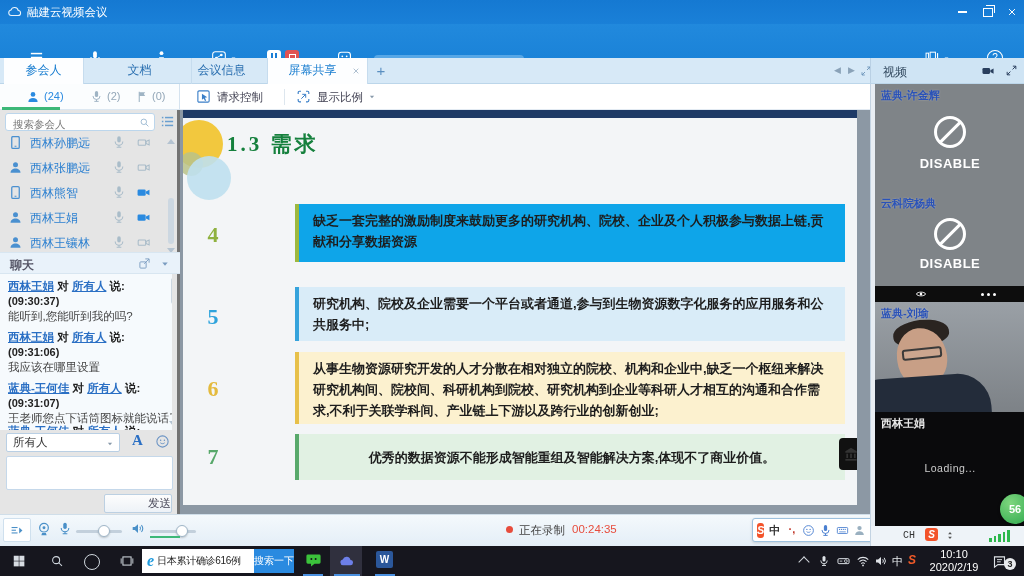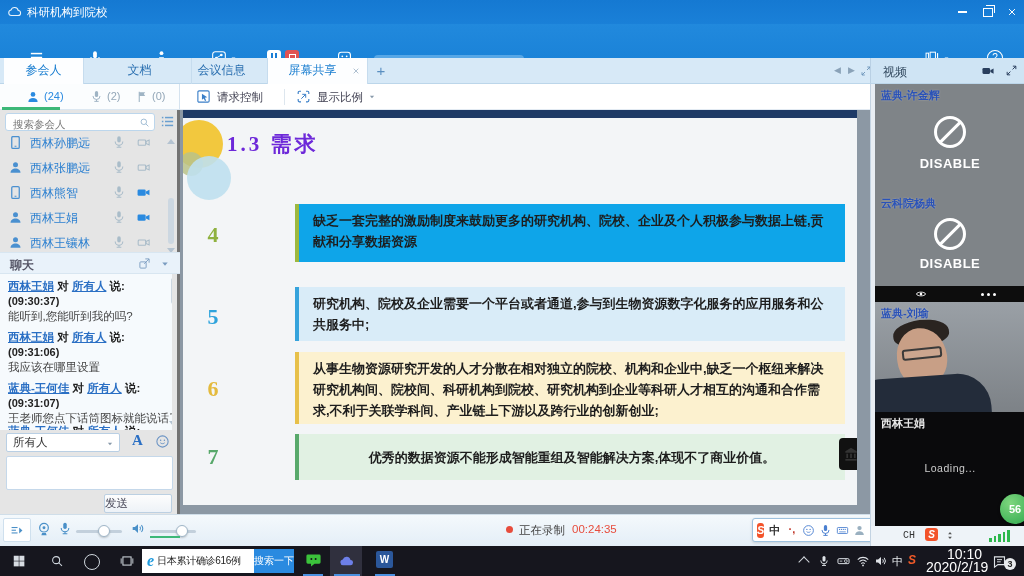--- a/index.html
+++ b/index.html
@@ -50,36 +50,36 @@
   .thumb{position:absolute;background:#ccd7e1;border-radius:3px}
   .chathead{position:absolute;left:0;top:142px;width:180px;height:22px;background:#e9f2fa;border-top:1px solid #d8e6f1;border-bottom:1px solid #d8e6f1;box-sizing:border-box}
   .msgs{position:absolute;left:0;top:164px;width:172px;height:156px;background:#f6fafd;overflow:hidden}
   .msg{position:absolute;left:8px;width:160px}
   .mh{font-size:11.5px;line-height:15px;color:#222;font-weight:bold;white-space:nowrap}
   .mlink{color:#2a6fc4;text-decoration:underline;cursor:pointer}
   .mt{font-size:11px;line-height:15px;color:#222;font-weight:bold}
   .mx{font-size:11.5px;line-height:15px;color:#444;white-space:nowrap}
   .rcpt{position:absolute;left:6px;top:323px;width:114px;height:19px;background:#fff;border:1px solid #b9cfe4;border-radius:2px;box-sizing:border-box;font-size:11.5px;line-height:17px;padding-left:6px}
   .chatta{position:absolute;left:6px;top:346px;width:167px;height:34px;background:#fff;border:1px solid #c5d8ea;border-radius:2px;box-sizing:border-box;resize:none;outline:none}
-  .sendbtn{position:absolute;left:104px;top:384px;width:68px;height:19px;background:linear-gradient(#fdfdfd,#edf2f7);border:1px solid #bcd0e2;border-radius:2px;box-sizing:border-box;font-size:11.5px;color:#445;text-align:left;line-height:17px}
+  .sendbtn{position:absolute;left:104px;top:384px;width:68px;height:19px;background:linear-gradient(#fdfdfd,#edf2f7);border:1px solid #bcd0e2;border-radius:2px;box-sizing:border-box;font-size:11.5px;color:#445;text-align:right;line-height:17px}
   
   .botbar{position:absolute;left:0;top:514px;width:870px;height:32px;background:linear-gradient(#f4f9fc,#e4eef7);border-top:1px solid #d0dee9;box-sizing:border-box}
   .track{position:absolute;height:3px;background:#c3d0dc;border-radius:2px}
   .knob{position:absolute;width:12px;height:12px;background:#fff;border:1px solid #9fb6c8;border-radius:50%;box-shadow:0 1px 2px rgba(0,0,0,.2);box-sizing:border-box}
   .lvl{position:absolute;height:2px;background:#3cb878}
   .sogoubar{position:absolute;left:752px;top:3px;width:134px;height:24px;background:#fff;border:1px solid #9cc0de;border-radius:3px;box-shadow:0 1px 3px rgba(0,0,0,.15);box-sizing:border-box;display:flex;align-items:center;gap:4px;padding:0 4px}
   .slogo{width:15px;height:15px;background:#f3532a;border-radius:3px;color:#fff;font-weight:bold;font-size:11px;text-align:center;line-height:15px;font-style:italic}
   .mini{position:relative;width:13px;height:13px;color:#4a7fd0;flex:none}
   .mini svg{position:absolute;left:0;top:0;width:13px;height:13px;fill:currentColor}
   
   .mainbg{position:absolute;left:180px;top:110px;width:690px;height:404px;background:#8c98a4}
   .slide{position:absolute;left:3px;top:0;width:674px;height:395px;background:#f3f5f7;overflow:hidden}
   .navyband{position:absolute;left:0;top:0;width:674px;height:8px;background:#1e3a66}
   .circ{position:absolute;border-radius:50%}
-  .stitle{position:absolute;left:44px;top:20px;font-family:"Liberation Serif","DejaVu Serif",serif;font-size:21px;font-weight:bold;color:#6d28d9;letter-spacing:3px}
+  .stitle{position:absolute;left:44px;top:20px;font-family:"Liberation Serif","DejaVu Serif",serif;font-size:21px;font-weight:bold;color:#15803d;letter-spacing:3px}
   .sitem{position:absolute;left:112px;width:550px;box-sizing:border-box;padding:6px 14px;font-size:13px;line-height:21px;color:#1d1d1d;font-weight:bold;overflow:hidden}
   .i4{background:#0ea5e9;border-left:4px solid #9db93f}
   .i5{background:#d9ecf8;border-left:4px solid #35a3dc}
   .i6{background:#fcf1cf;border-left:4px solid #e7c04a}
   .i7{background:#e1f1e3;border-left:4px solid #58a96b;display:flex;align-items:center;justify-content:center}
   .snum{position:absolute;left:14px;width:32px;text-align:center;font-family:"Liberation Serif","DejaVu Serif",serif;font-size:22px;font-weight:bold}
   .stamp{position:absolute;left:656px;top:328px;width:24px;height:32px;background:#111;border-radius:4px;display:flex;align-items:center;justify-content:center}
   
   .recdot{position:absolute;left:506px;top:11px;width:7px;height:7px;border-radius:50%;background:#e74c3c}
   
@@ -103,21 +103,21 @@
   
   .taskbar{position:absolute;left:0;top:546px;width:1024px;height:30px;background:#16161e;color:#dfe3e8}
   .edgebox{position:absolute;left:142px;top:3px;width:112px;height:24px;background:#fff;display:flex;align-items:center;overflow:hidden}
   .edgee{font-family:"Liberation Serif","DejaVu Serif",serif;font-size:16px;font-weight:bold;font-style:italic;color:#1e9ade;margin:0 3px 0 5px}
   .edgeq{font-size:10px;color:#222;letter-spacing:-.3px;white-space:nowrap}
   .srchbtn{position:absolute;left:254px;top:3px;width:40px;height:24px;background:#2a8ae0;color:#fff;font-size:10px;text-align:center;line-height:24px}
   .underl{position:absolute;top:28px;height:2px;background:#4a90e0}
   .wordic{position:absolute;left:376px;top:5px;width:17px;height:17px;background:#2b579a;border-radius:2px;color:#fff;font-size:10px;font-weight:bold;text-align:center;line-height:17px}
   .appglow{position:absolute;left:330px;top:0;width:32px;height:30px;background:#30303e}
   .chev{width:7px;height:7px;border-left:1.6px solid #d0d5da;border-top:1.6px solid #d0d5da;transform:rotate(45deg)}
-  .clock{position:absolute;left:926px;top:2px;width:56px;text-align:right;font-size:14px;line-height:13px;color:#fff}
+  .clock{position:absolute;left:926px;top:2px;width:56px;text-align:center;font-size:11px;line-height:13px;color:#fff}
   .badge{position:absolute;left:1004px;top:558px;width:12px;height:12px;border-radius:50%;background:#e8eaed;color:#222;font-size:9px;font-weight:bold;text-align:center;line-height:12px;z-index:5}
   .ring{width:14px;height:14px;border:1.8px solid #cfd6dd;border-radius:50%}
 </style>
 </head>
 <body>
 
 <svg width="0" height="0" style="position:absolute">
   <symbol id="s-cloudlogo" viewBox="0 0 24 24">
       <path d="M7 18.5a4.5 4.5 0 0 1-.6-8.9A6 6 0 0 1 18 10.5a3.9 3.9 0 0 1-.5 8z" fill="none" stroke="currentColor" stroke-width="1.7"></path>
     </symbol>
@@ -285,21 +285,21 @@
       <path d="M12 3.5l4.5 5.5h-9zM12 20.5L7.5 15h9z" fill="currentColor"></path>
     </symbol>
 </svg>
 
 <div id="app">
 
   <div class="titlebar">
     <svg class="ic" style="left:7px;top:4px;width:15px;height:15px;color:#eaf4fc">
         <use href="#s-cloudlogo"></use>
       </svg>
-    <span class="wtitle">科研机构到院校</span>
+    <span class="wtitle">融建云视频会议</span>
     <div class="winbtn" style="left:950px">
         <span class="minbar"></span>
       </div>
     <div class="winbtn" style="left:976px">
         <span class="maxsq"></span>
       </div>
     <div class="winbtn" style="left:1000px">
         <svg style="position:relative;width:10px;height:10px;fill:none;color:#fff">
           <use href="#s-x"></use>
         </svg>

